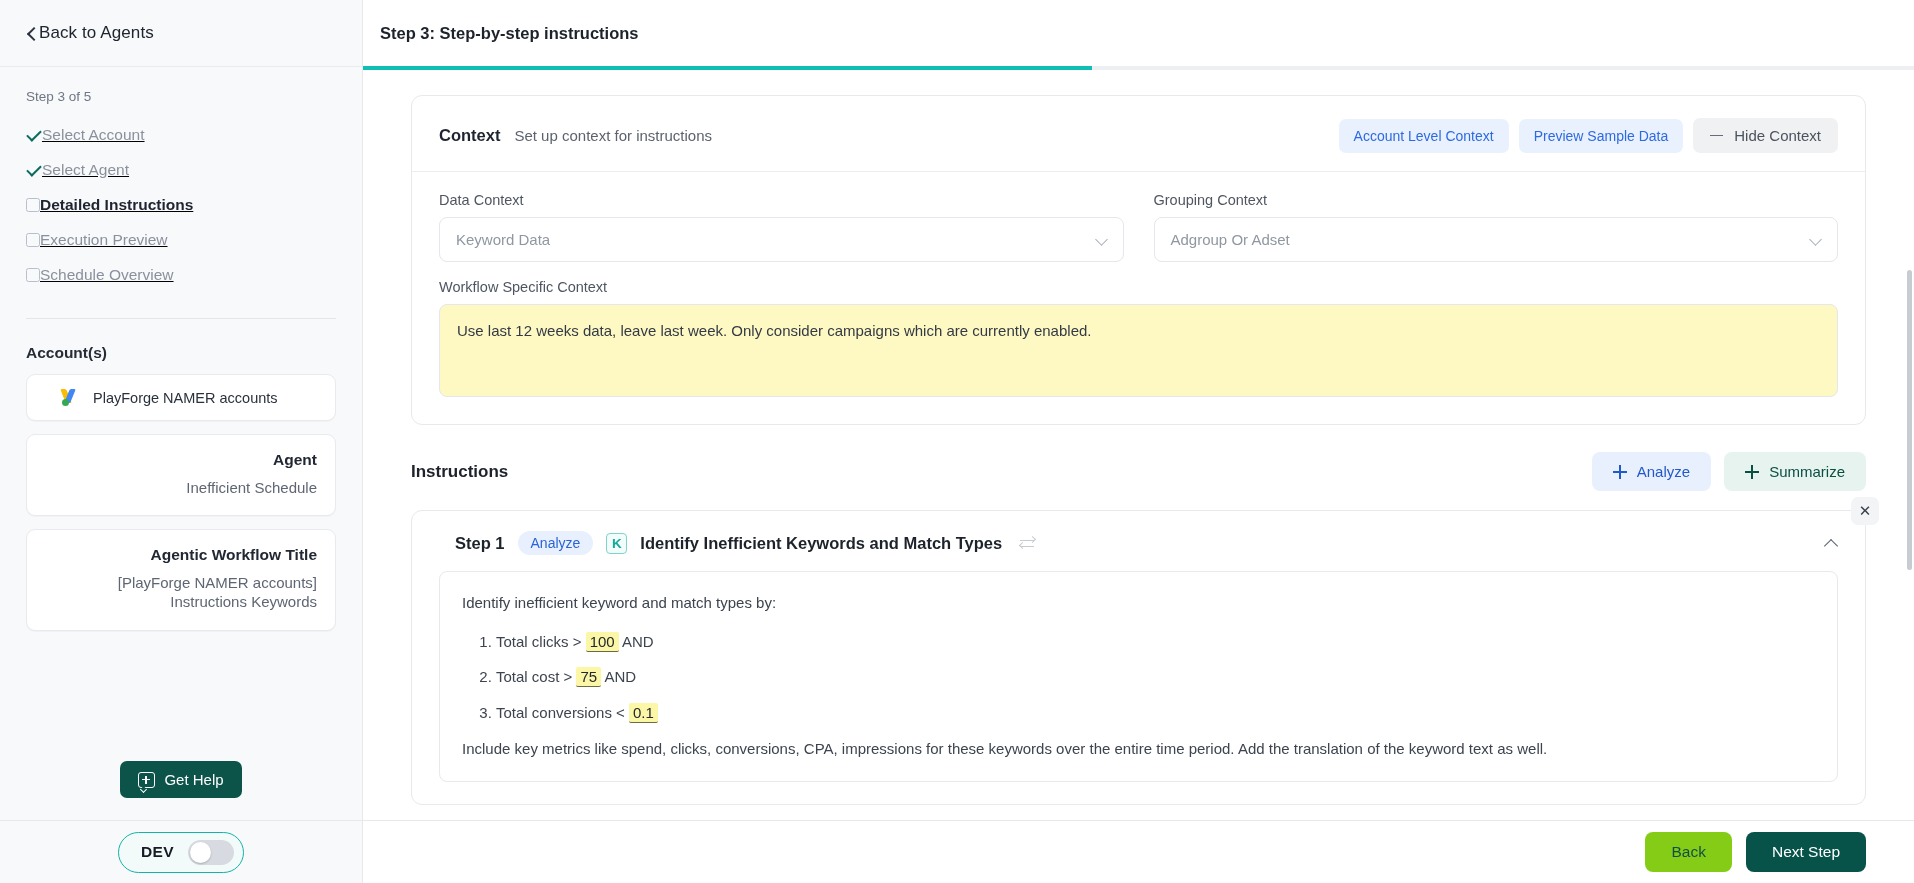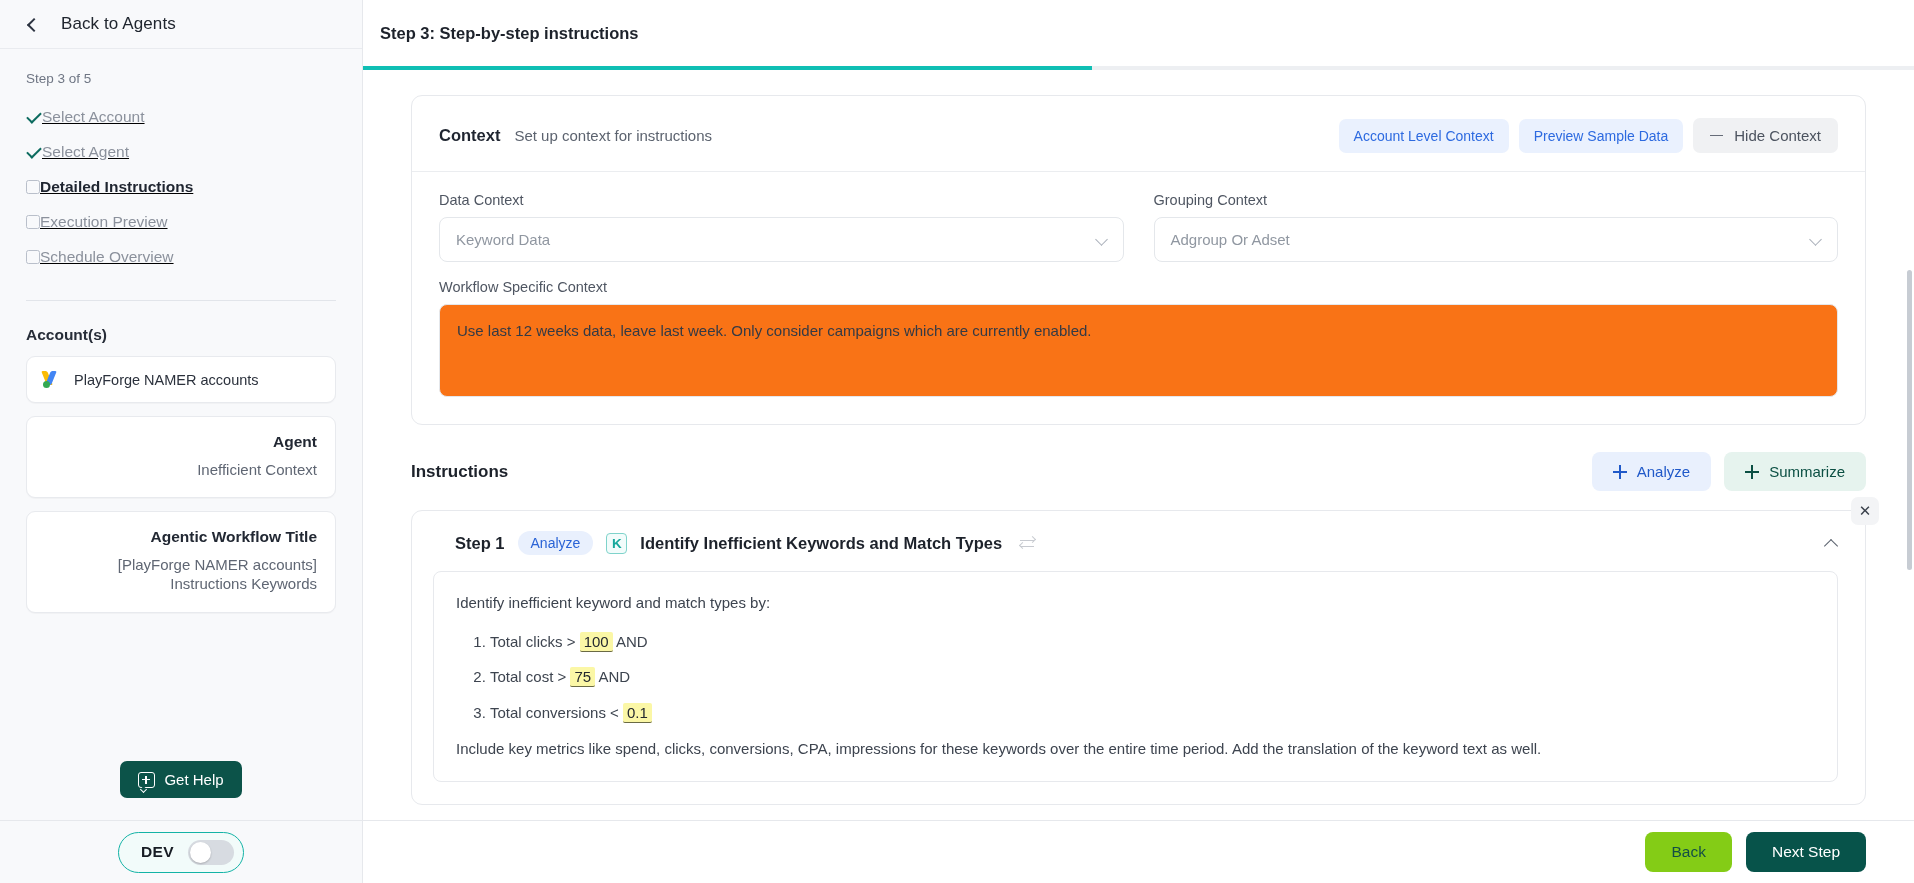--- a/index.html
+++ b/index.html
@@ -14,25 +14,25 @@
   
   .sidebar {
     width: 363px; height: 883px;
     background: #f8f9fb;
     border-right: 1px solid #e6e8ec;
     display: flex; flex-direction: column;
     flex: 0 0 363px;
     position: relative;
   }
   .back-bar {
-    height: 49px;
+    height: 67px;
     display: flex; align-items: center;
     padding-left: 26px;
     border-bottom: 1px solid #e9ebef;
-    gap: 24px;
+    gap: 2px;
     cursor: pointer;
   }
   .chev-left { width: 11px; height: 11px; display:inline-block; position: relative; }
   .chev-left::before{
     content:""; position:absolute; left:3px; top:1px;
     width:8px; height:8px; border-left:2px solid #2c3340; border-bottom:2px solid #2c3340;
     transform: rotate(45deg);
   }
   .back-label { font-size: 17px; color: #20262f; letter-spacing: .1px; }
 
@@ -50,21 +50,21 @@
 
   .divider { height:1px; background:#e2e5ea; margin: 23px 26px 0 26px; }
 
   .sec-title { font-size: 15.5px; font-weight: bold; color:#272d38; padding: 25px 26px 12px 26px; }
 
   .card {
     margin: 0 26px 13px 26px;
     background:#fff; border:1px solid #e8eaee; border-radius:9px;
     box-shadow: 0 1px 1px rgba(16,24,40,.03);
   }
-  .acct-card { display:flex; align-items:center; gap:13px; padding: 14px 15px; }
+  .acct-card { display:flex; align-items:center; gap:13px; padding: 14px 34px; }
   .acct-name { font-size:14.5px; color:#2b313c; }
   .card-pad { padding: 16px 18px 18px 18px; text-align: right; }
   .card-h { font-size:15.5px; font-weight:bold; color:#222833; margin-bottom:9px;}
   .card-sub { font-size:15px; color:#5f6673; line-height:1.28; }
 
   .help-zone { margin-top:auto; padding: 0 0 22px 0; display:flex; justify-content:center;}
   .get-help {
     display:inline-flex; align-items:center; gap:9px;
     background:#0c5349; color:#fff; border:none; border-radius:7px;
     padding: 10px 18px; font-size:15px; cursor:pointer;
@@ -127,21 +127,21 @@
     height:45px; border:1px solid #e4e7eb; border-radius:8px; background:#fff;
     display:flex; align-items:center; padding: 0 15px 0 16px; cursor:pointer;
   }
   .select .val { font-size:15px; color:#9097a1; }
   .chev-dn { margin-left:auto; width:11px; height:11px; position:relative; }
   .chev-dn::before{ content:""; position:absolute; left:0; top:1px; width:8px; height:8px;
     border-right:1.6px solid #a9afb9; border-bottom:1.6px solid #a9afb9; transform: rotate(45deg);}
   .wsc-wrap { margin-top: 17px; }
   .textarea {
     border:1px solid #e4e7eb; border-radius:8px; min-height:93px; padding: 15px 17px;
-    font-size:15px; color:#343a45; background:#f97316; line-height:1.4;
+    font-size:15px; color:#343a45; background:#fef9c3; line-height:1.4;
   }
 
   .instr-head { display:flex; align-items:center; margin: 27px 48px 0 48px; }
   .instr-title { font-size:17px; font-weight:bold; color:#1d222b; }
   .instr-actions { margin-left:auto; display:flex; gap:13px; }
   .btn-analyze, .btn-summarize {
     display:inline-flex; align-items:center; gap:10px; border:none; border-radius:8px;
     padding: 11px 21px; font-size:15px; cursor:pointer; font-family:"Liberation Sans", sans-serif;
   }
   .btn-analyze { background:#e9f0fd; color:#2059c9; }
@@ -170,21 +170,21 @@
   .swap-icon .a2 { position:absolute; left:1px; top:7.5px; width:5px;height:5px; border-bottom:1.6px solid #9aa0aa; border-left:1.6px solid #9aa0aa; transform:rotate(45deg);}
   .collapse-chev { margin-left:auto; width:13px; height:13px; position:relative; cursor:pointer;}
   .collapse-chev::before{content:"";position:absolute;left:1px;top:4px;width:9px;height:9px;
     border-left:1.7px solid #5b626e;border-top:1.7px solid #5b626e;transform:rotate(45deg);}
   .close-x {
     position:absolute; right:-14px; top:-14px; width:28px; height:28px; border-radius:7px;
     background:#f3f4f6; display:flex; align-items:center; justify-content:center; cursor:pointer;
     color:#3a414c; font-size:15px;
   }
   .instr-box {
-    margin: 16px 27px 22px 21px; border:1px solid #e7e9ed; border-radius:8px;
+    margin: 16px 27px 22px 27px; border:1px solid #e7e9ed; border-radius:8px;
     padding: 20px 22px 20px 22px; min-height:185px;
   }
   .instr-p { font-size:15px; color:#3d444f; line-height:1.5; }
   .instr-ol { margin: 16px 0 0 0; padding-left: 34px; }
   .instr-ol li { font-size:15px; color:#3d444f; line-height:1.5; margin-bottom: 13px; }
   .hl { background:#fbf7a6; padding: 1px 4px; border-bottom:1.4px solid #6a6a45; border-radius:2px; color:#24282f;}
   .instr-tail { margin-top: 14px; font-size:15px; color:#3d444f; line-height:1.5;}
 
   .footer {
     height:63px; border-top:1px solid #e6e8ec; background:#fff;
@@ -253,21 +253,21 @@
       <span class="gads">
         <span class="bar-y"></span>
           <span class="bar-b"></span>
           <span class="dot-g"></span>
       </span>
       <span class="acct-name">PlayForge NAMER accounts</span>
     </div>
 
     <div class="card card-pad">
       <div class="card-h">Agent</div>
-      <div class="card-sub">Inefficient Context</div>
+      <div class="card-sub">Inefficient Schedule</div>
     </div>
 
     <div class="card card-pad">
       <div class="card-h">Agentic Workflow Title</div>
       <div class="card-sub">[PlayForge NAMER accounts] Instructions Keywords</div>
     </div>
 
     <div class="help-zone">
       <button class="get-help">
         <span class="bubble-icon">

